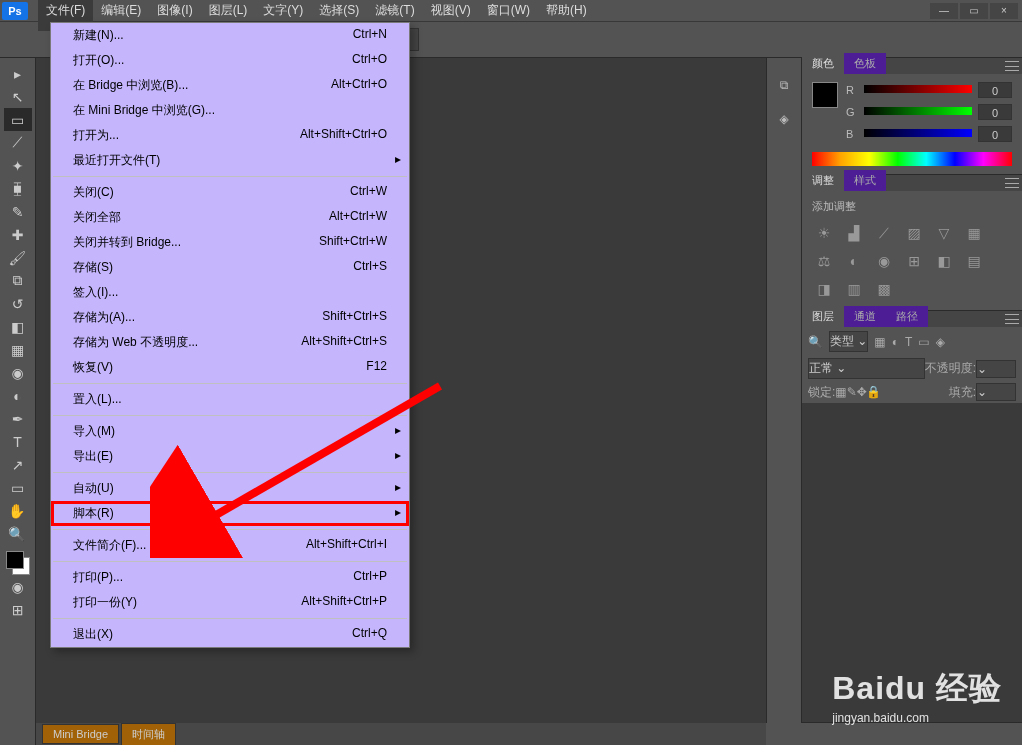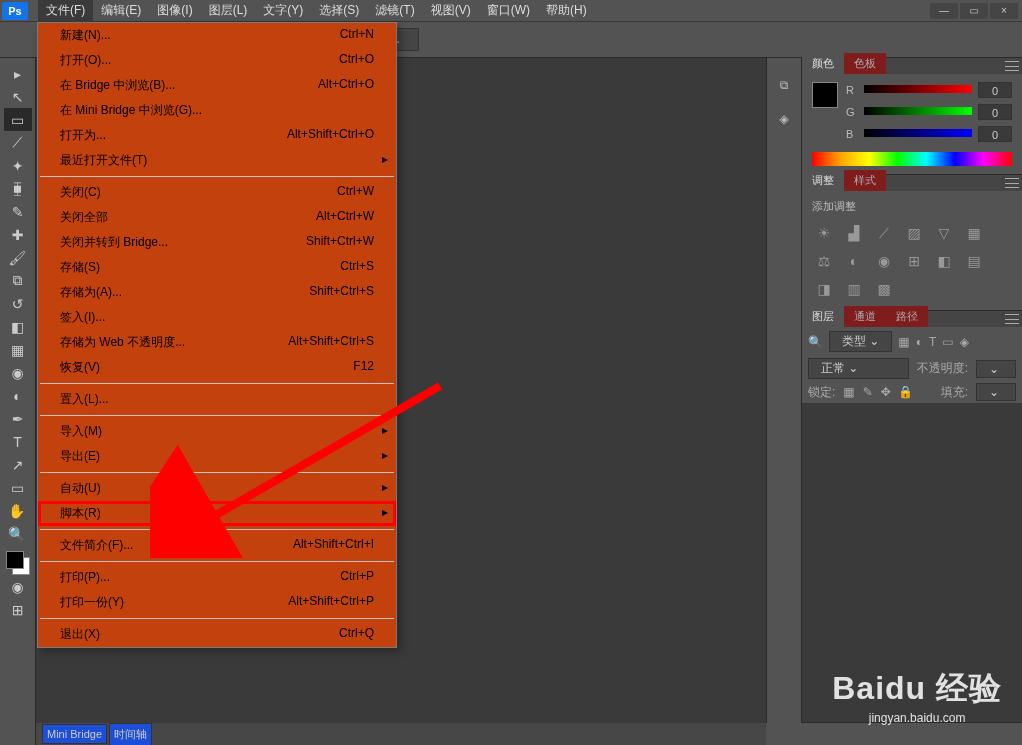--- a/index.html
+++ b/index.html
@@ -15,49 +15,49 @@
 .opt-select{background:#454545;border:1px solid #333;color:#ddd;padding:2px 6px;min-width:60px}
 .opt-input{background:#3a3a3a;border:1px solid #333;width:40px;height:18px;color:#ddd}
 .opt-btn{background:#454545;border:1px solid #333;color:#ccc;padding:2px 18px}
 .tool-col{position:absolute;left:0;top:58px;width:36px;bottom:0;background:#535353;border-right:1px solid #2a2a2a;display:flex;flex-direction:column;align-items:center;padding-top:4px;gap:0}
 .tool-btn{width:28px;height:23px;color:#ccc;display:flex;align-items:center;justify-content:center;font-size:14px}
 .tool-btn.sel{background:#2a2a2a}
 .color-swatch{width:24px;height:24px;position:relative;margin-top:6px}
 .color-swatch .fg{width:18px;height:18px;background:#000;border:1px solid #888;position:absolute;top:0;left:0;z-index:2}
 .color-swatch .bg{width:18px;height:18px;background:#fff;border:1px solid #888;position:absolute;bottom:0;right:0}
 .canvas-area{position:absolute;left:36px;top:58px;right:256px;bottom:22px;background:#3a3a3a}
-.dropdown-menu{position:absolute;left:37px;top:22px;width:360px;background:#c2410c;border:1px solid #7a7a7a;box-shadow:4px 4px 8px rgba(0,0,0,.3);z-index:100}
+.dropdown-menu{position:absolute;left:50px;top:22px;width:360px;background:#c4b5fd;border:1px solid #7a7a7a;box-shadow:4px 4px 8px rgba(0,0,0,.3);z-index:100}
 .m-row{display:flex;justify-content:space-between;padding:4px 22px 4px 22px;color:#000;font-size:13px;position:relative}
 .m-row.highlight{outline:3px solid #ff0000;outline-offset:-3px}
 .m-sep{height:1px;background:#c0c0c0;margin:3px 2px}
 .m-arrow{position:absolute;right:8px;color:#000}
 .right-dock{position:absolute;right:0;top:58px;width:256px;bottom:22px;background:#535353;display:flex}
 .dock-icons{width:36px;border-left:1px solid #2a2a2a;border-right:1px solid #2a2a2a;display:flex;flex-direction:column;align-items:center;padding-top:20px;gap:20px;color:#bbb}
 .panels{flex:1;display:flex;flex-direction:column}
 .panel{border-bottom:1px solid #2a2a2a}
 .p-tabs{display:flex;background:#454545;height:16px;align-items:end}
-.p-tab{padding:3px 10px;color:#aaa;background:#7f1d1d;font-size:11px}
+.p-tab{padding:3px 10px;color:#aaa;background:#4c1d95;font-size:11px}
 .p-tab.active{background:#535353;color:#ddd}
 .p-body{padding:8px 10px;color:#bbb}
 .slider-row{display:flex;align-items:center;gap:6px;margin-bottom:6px}
 .slider-row .lbl{width:12px;font-size:11px}
 .slider-track{flex:1;height:10px;position:relative}
 .slider-track .bar{height:8px}
 .slider-val{width:34px;height:16px;background:#3a3a3a;border:1px solid #333;color:#ccc;font-size:11px;text-align:center;line-height:16px}
 .hue-strip{height:14px;background:linear-gradient(to right,red,orange,yellow,lime,cyan,blue,magenta,red);margin-top:4px}
 .adj-icons{display:flex;flex-wrap:wrap;gap:10px;padding:4px 2px;color:#999}
 .adj-icons span{width:20px;height:18px;display:flex;align-items:center;justify-content:center;font-size:14px}
 .layer-toolbar{display:flex;gap:6px;align-items:center;padding:4px 6px;color:#aaa;font-size:11px}
-.layer-select{background:#454545;border:1px solid #333;color:#ccc;padding:1px 12px}
-.layer-row2{display:flex;align-items:center;gap:8px;padding:2px 6px;color:#aaa;font-size:11px}
+.layer-select{background:#454545;border:1px solid #333;color:#ccc;padding:1px 0}
+.layer-row2{display:flex;align-items:center;padding:2px 6px;color:#aaa;font-size:11px}
 .layers-list{flex:1;background:#3a3a3a}
 .status-bar{position:absolute;left:36px;bottom:0;right:256px;height:22px;background:#474747;display:flex;align-items:center;padding-left:6px;gap:2px}
-.status-tab{background:#1d4ed8;color:#ccc;padding:3px 4px;font-size:11px;border:1px solid #333}
+.status-tab{background:#a16207;color:#ccc;padding:3px 10px;font-size:11px;border:1px solid #333}
 .arrow-annotation{position:absolute;left:150px;top:378px;width:300px;height:180px;z-index:200;pointer-events:none}
-.watermark{position:absolute;right:20px;bottom:20px;color:rgba(255,255,255,.85);text-align:center;z-index:50}
+.watermark{position:absolute;right:20px;bottom:20px;color:rgba(255,255,255,.85);text-align:left;z-index:50}
 .watermark .logo{font-size:32px;font-weight:bold;letter-spacing:1px}
 .watermark .url{font-size:12px;}
 .color-sw-preview{width:26px;height:26px;background:#000;border:1px solid #888;display:inline-block}
 .menu-flyout{position:absolute;right:3px;top:3px;width:14px;height:10px;display:flex;flex-direction:column;justify-content:space-between}
 .menu-flyout div{height:1px;background:#aaa}
 </style>
 </head>
 <body>
 
 <div class="menubar">
@@ -162,25 +162,25 @@
     </div>
     <div class="m-row">
       <span>关闭并转到 Bridge...</span>
       <span>Shift+Ctrl+W</span>
     </div>
     <div class="m-row">
       <span>存储(S)</span>
       <span>Ctrl+S</span>
     </div>
     <div class="m-row">
+      <span>签入(I)...</span>
+    </div>
+    <div class="m-row">
       <span>存储为(A)...</span>
       <span>Shift+Ctrl+S</span>
-    </div>
-    <div class="m-row">
-      <span>签入(I)...</span>
     </div>
     <div class="m-row">
       <span>存储为 Web 不透明度...</span>
       <span>Alt+Shift+Ctrl+S</span>
     </div>
     <div class="m-row">
       <span>恢复(V)</span>
       <span>F12</span>
     </div>
     <div class="m-sep"></div>

